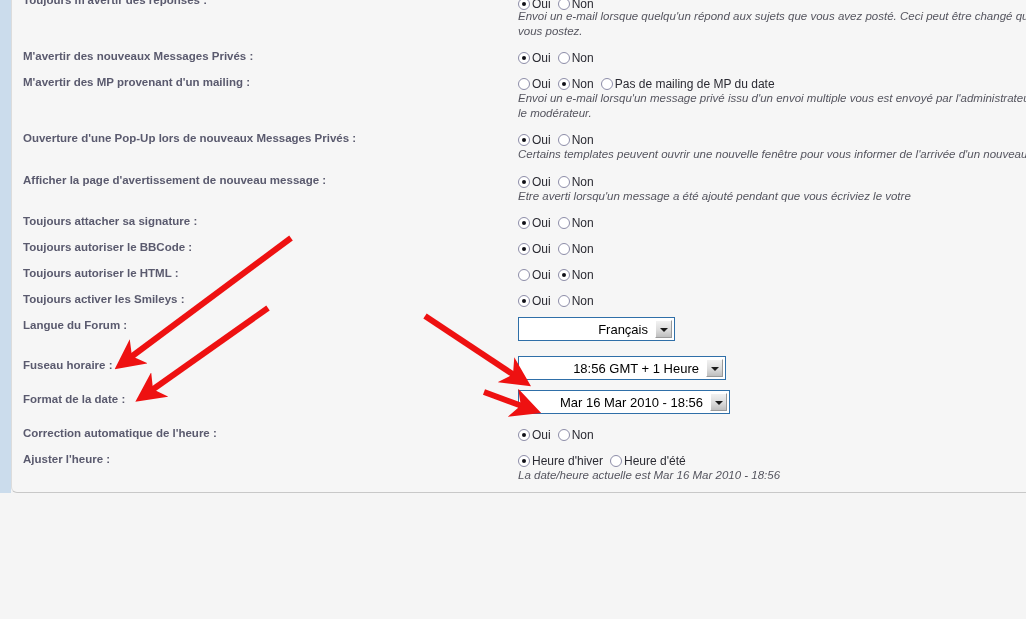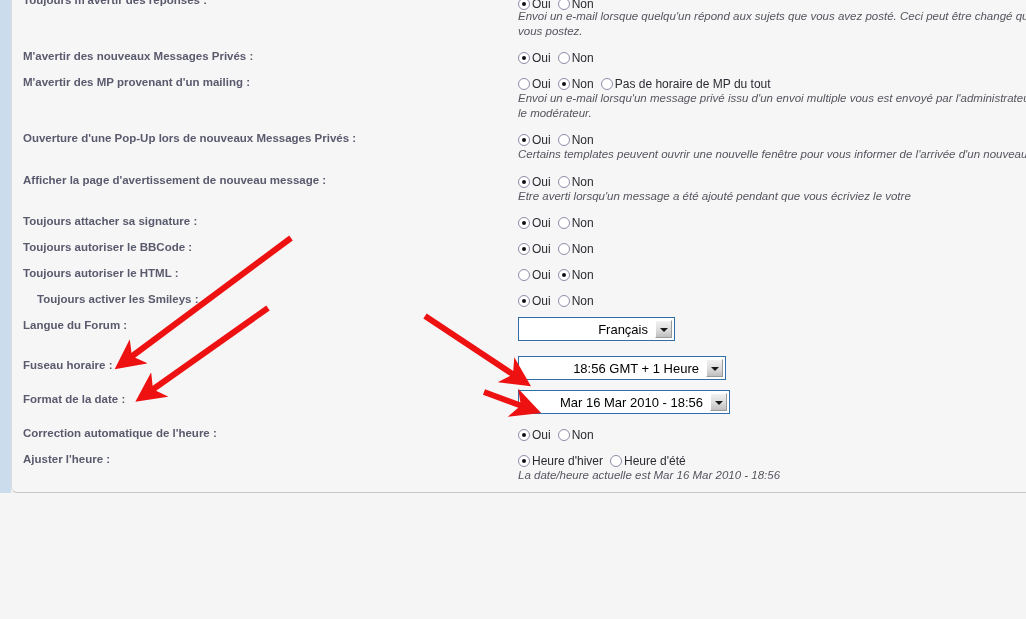--- a/index.html
+++ b/index.html
@@ -201,21 +201,21 @@
         </div>
         <div class="row">
           <div class="label" style="top: 50px;">M'avertir des nouveaux Messages Privés :</div>
           <div class="controls" style="top: 50px;">
             <div class="radio-group"><label class="radio-opt"><span class="radio checked"></span><span class="radio-label">Oui</span></label><label class="radio-opt"><span class="radio"></span><span class="radio-label">Non</span></label></div>
           </div>
         </div>
         <div class="row">
           <div class="label" style="top: 76px;">M'avertir des MP provenant d'un mailing :</div>
           <div class="controls" style="top: 76px;">
-            <div class="radio-group"><label class="radio-opt"><span class="radio"></span><span class="radio-label">Oui</span></label><label class="radio-opt"><span class="radio checked"></span><span class="radio-label">Non</span></label><label class="radio-opt"><span class="radio"></span><span class="radio-label">Pas de horaire de MP du tout</span></label></div>
+            <div class="radio-group"><label class="radio-opt"><span class="radio"></span><span class="radio-label">Oui</span></label><label class="radio-opt"><span class="radio checked"></span><span class="radio-label">Non</span></label><label class="radio-opt"><span class="radio"></span><span class="radio-label">Pas de mailing de MP du date</span></label></div>
           </div>
           <div class="hint wrapped" style="position: absolute; left: 506px; top: 91px;">Envoi un e-mail lorsqu'un message privé issu d'un envoi multiple vous est envoyé par l'administrateur ou le modérateur.</div>
         </div>
         <div class="row">
           <div class="label" style="top: 132px;">Ouverture d'une Pop-Up lors de nouveaux Messages Privés :</div>
           <div class="controls" style="top: 132px;">
             <div class="radio-group"><label class="radio-opt"><span class="radio checked"></span><span class="radio-label">Oui</span></label><label class="radio-opt"><span class="radio"></span><span class="radio-label">Non</span></label></div>
           </div>
           <div class="hint" style="position: absolute; left: 506px; top: 147px;">Certains templates peuvent ouvrir une nouvelle fenêtre pour vous informer de l'arrivée d'un nouveau message privé</div>
         </div>
@@ -238,21 +238,21 @@
             <div class="radio-group"><label class="radio-opt"><span class="radio checked"></span><span class="radio-label">Oui</span></label><label class="radio-opt"><span class="radio"></span><span class="radio-label">Non</span></label></div>
           </div>
         </div>
         <div class="row">
           <div class="label" style="top: 267px; text-align: right;">Toujours autoriser le HTML :</div>
           <div class="controls" style="top: 267px;">
             <div class="radio-group"><label class="radio-opt"><span class="radio"></span><span class="radio-label">Oui</span></label><label class="radio-opt"><span class="radio checked"></span><span class="radio-label">Non</span></label></div>
           </div>
         </div>
         <div class="row">
-          <div class="label" style="top: 293px; margin-left: 14px;">Toujours activer les Smileys :</div>
+          <div class="label" style="top: 293px;">Toujours activer les Smileys :</div>
           <div class="controls" style="top: 293px;">
             <div class="radio-group"><label class="radio-opt"><span class="radio checked"></span><span class="radio-label">Oui</span></label><label class="radio-opt"><span class="radio"></span><span class="radio-label">Non</span></label></div>
           </div>
         </div>
         <div class="row">
           <div class="label" style="top: 319px;">Langue du Forum :</div>
           <div class="controls" style="top: 317px;"><span class="sel" style="width: 157px;"><span>Français</span><span class="arrow"></span></span></div>
         </div>
         <div class="row">
           <div class="label" style="top: 359px;">Fuseau horaire :</div>

